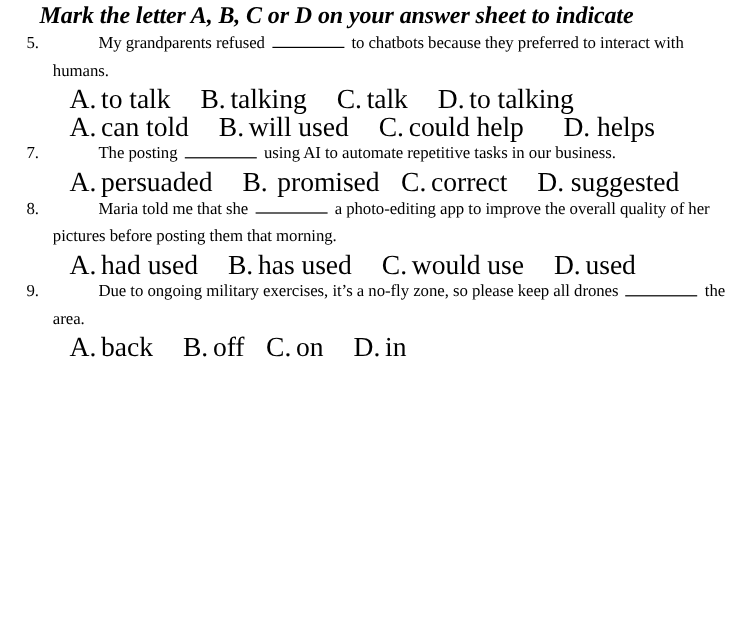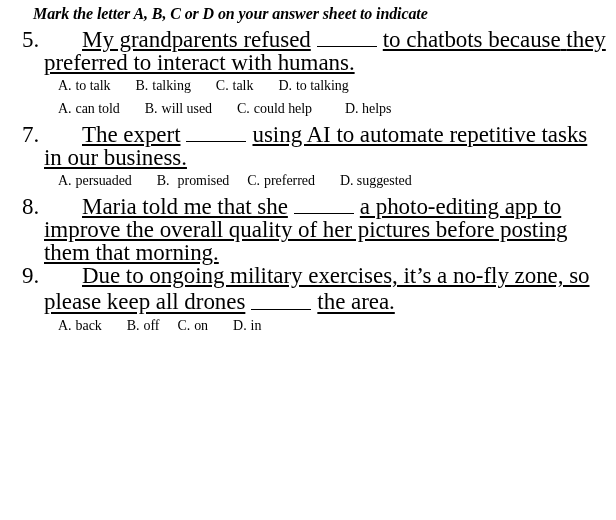--- a/index.html
+++ b/index.html
@@ -21,50 +21,49 @@
     width: 616px;
     height: 520px;
     box-sizing: border-box;
     padding: 2px 0 0 0;
   }
 
   
   .instruction {
     font-weight: bold;
     font-style: italic;
-    font-size: 16px;
+    font-size: 20px;
     line-height: 23px;
     margin: 0 0 0 0;
     padding-left: 33px;
     padding-right: 12px;
     letter-spacing: -0.1px;
   }
   .instruction .ln { display: block; white-space: nowrap; }
 
   
   .q-list { margin: 0; padding: 0; }
 
   .question {
-    font-size: 23px;
+    font-size: 14px;
     line-height: 23px;
     padding-left: 44px;      
     padding-right: 10px;
     text-indent: -11px;      
     letter-spacing: -0.05px;
-    text-decoration: underline;
   }
   .qnum {
     display: inline-block;
     width: 11px;
   }
   
   .numgap { display: inline-block; width: 38px; }
 
   .options {
-    font-size: 14px;
+    font-size: 23px;
     line-height: 23px;
     padding-left: 44px;
     padding-right: 6px;
     letter-spacing: -0.05px;
   }
   .opt-indent { display: inline-block; width: 14px; }
   .optgap { display: inline-block; width: 25px; }
   .optgap-sm { display: inline-block; width: 18px; }
   .optgap-lg { display: inline-block; width: 33px; }
 
@@ -97,32 +96,35 @@
     <div class="options">
       <span class="opt-indent"></span><span>A.</span><span class="sp"></span><span>to talk</span><span class="optgap"></span><span>B.</span><span class="sp"></span><span>talking</span><span class="optgap"></span><span>C.</span><span class="sp"></span><span>talk</span><span class="optgap"></span><span>D.</span><span class="sp"></span><span>to talking</span>
     </div>
 
     <div class="options">
       <span class="opt-indent"></span><span>A.</span><span class="sp"></span><span>can told</span><span class="optgap"></span><span>B.</span><span class="sp"></span><span>will used</span><span class="optgap"></span><span>C.</span><span class="sp"></span><span>could help</span><span class="optgap-lg"></span><span>D.</span>
       <span>helps</span>
     </div>
 
     <div class="question">
-      <span class="qnum">7.</span><span class="numgap"></span><span>The expert</span><span class="sp"></span><span class="blank blank-w1"></span><span class="sp"></span><span>using AI to automate repetitive tasks</span>
+      <span class="qnum">7.</span><span class="numgap"></span><span>The posting</span><span class="sp"></span><span class="blank blank-w1"></span><span class="sp"></span><span>using AI to automate repetitive tasks</span>
       <span>in our business.</span>
     </div>
     <div class="options">
-      <span class="opt-indent"></span><span>A.</span><span class="sp"></span><span>persuaded</span><span class="optgap"></span><span>B.</span><span class="sp"></span><span class="sp"></span><span>promised</span><span class="optgap-sm"></span><span>C.</span><span class="sp"></span><span>preferred</span><span class="optgap"></span><span>D.</span>
+      <span class="opt-indent"></span><span>A.</span><span class="sp"></span><span>persuaded</span><span class="optgap"></span><span>B.</span><span class="sp"></span><span class="sp"></span><span>promised</span><span class="optgap-sm"></span><span>C.</span><span class="sp"></span><span>correct</span><span class="optgap"></span><span>D.</span>
       <span>suggested</span>
     </div>
 
     <div class="question">
       <span class="qnum">8.</span><span class="numgap"></span><span>Maria told me that she</span><span class="sp"></span><span class="blank blank-w1"></span><span class="sp"></span><span>a photo-editing app to</span>
       <span>improve the overall quality of her pictures before posting</span>
       <span>them that morning.</span>
+    </div>
+    <div class="options">
+      <span class="opt-indent"></span><span>A.</span><span class="sp"></span><span>had used</span><span class="optgap"></span><span>B.</span><span class="sp"></span><span>has used</span><span class="optgap"></span><span>C.</span><span class="sp"></span><span>would use</span><span class="optgap"></span><span>D.</span><span class="sp"></span><span>used</span>
     </div>
 
     <div class="question">
       <span class="qnum">9.</span><span class="numgap"></span><span>Due to ongoing military exercises, it’s a no-fly zone, so</span>
       <span>please keep all drones</span><span class="sp"></span><span class="blank blank-w1"></span><span class="sp"></span><span>the area.</span>
     </div>
     <div class="options">
       <span class="opt-indent"></span><span>A.</span><span class="sp"></span><span>back</span><span class="optgap"></span><span>B.</span><span class="sp"></span><span>off</span><span class="optgap-sm"></span><span>C.</span><span class="sp"></span><span>on</span><span class="optgap"></span><span>D.</span><span class="sp"></span><span>in</span>
     </div>
 

